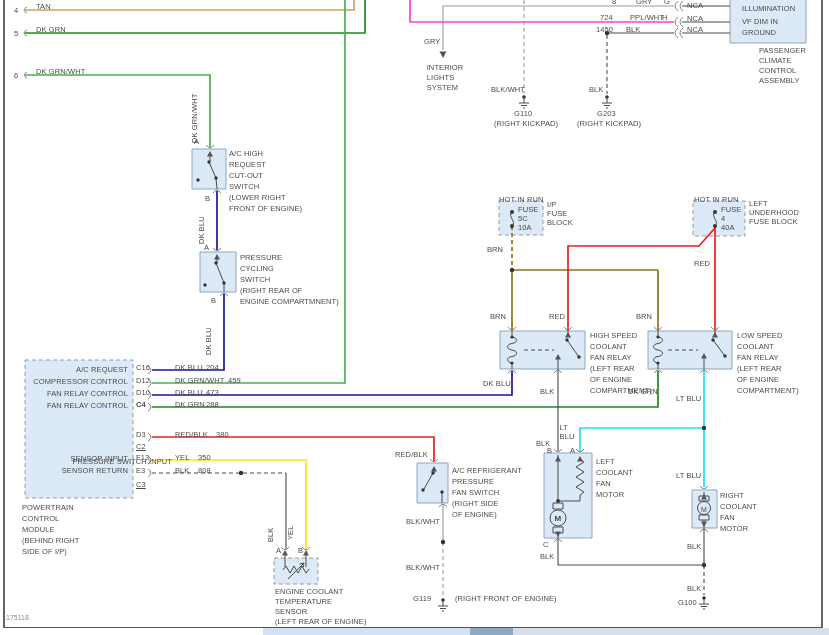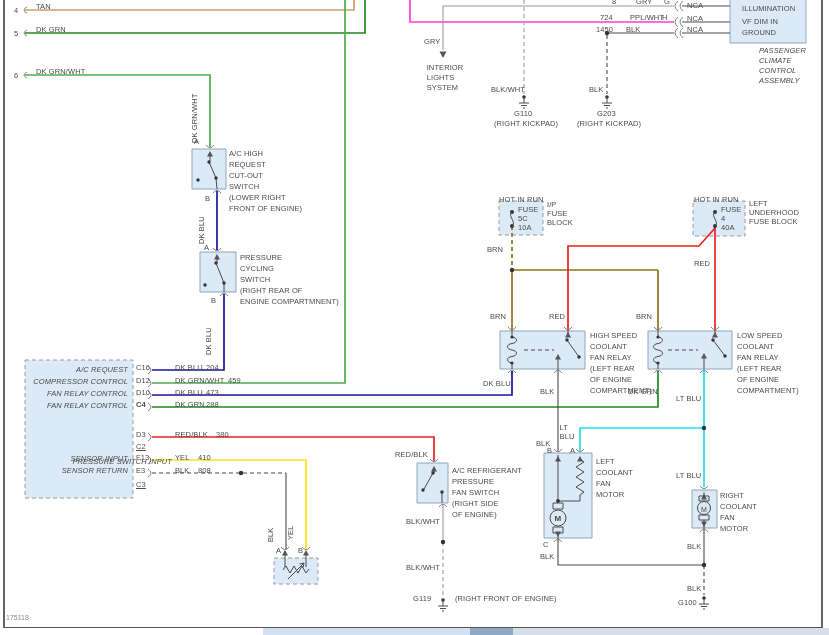--- a/index.html
+++ b/index.html
@@ -2,21 +2,21 @@
 <html style="--tan: #C8A264; --dk-grn: #1E8A1E; --dk-grn-wht: #4FAC4F; --dk-blu: #17179B; --red: #E82020; --brn: #8F7314; --yel: #FFE50A; --lt-blu: #22DFF6; --ppl-wht: #FF3FD8; --gry: #9C9C9C; --blk: #4A4A4A; --box-fill: #DCE9F7; --box-border: #8FA6BD; --dash-border: #9A9A9A; --text: #4A4A4A; --border: #333333; --scroll-track-blue: #D2E2F4; --scroll-thumb: #8FA9C4; --scroll-track-gray: #D5DEE9;"><head>
 <meta charset="utf-8">
 <style>
   html,body{margin:0;padding:0;background:#fff;}
   #stage{position:relative;width:829px;height:635px;background:#fff;overflow:hidden;
          font-family:"Liberation Sans",sans-serif;}
   #diagram-svg{position:absolute;left:0;top:0;}
   #labels{position:absolute;left:0;top:0;width:100%;height:100%;pointer-events:none;}
   .lbl{position:absolute;font-size:7.5px;line-height:11px;color:var(--text);
        white-space:pre-line;letter-spacing:.1px;}
-  .a-r{transform:translateX(-100%);font-style:italic;}
+  .a-r{transform:translateX(-100%);}
   .a-c{transform:translateX(-50%);}
   .rot{transform:rotate(-90deg);transform-origin:0 100%;line-height:9px;}
   .u{text-decoration:underline;}
   .lh9{line-height:9px;} .lh10{line-height:10px;}
   .fs7{font-size:7px;} .fs8{font-size:8px;font-weight:bold;}
   
   path,line,rect,circle{vector-effect:non-scaling-stroke;}
   .cbox{fill:var(--box-fill);stroke:var(--box-border);stroke-width:1;}
   .dashedbox{stroke:var(--dash-border);stroke-dasharray:4 3;}
   .wt{stroke:var(--tan);} .wg{stroke:var(--dk-grn);} .wgw{stroke:var(--dk-grn-wht);}
@@ -272,27 +272,36 @@
       <div class="lbl" style="left: 206px; top: 362px;">204</div>
       <div class="lbl" style="left: 175px; top: 375px;">DK GRN/WHT</div>
       <div class="lbl" style="left: 228px; top: 375px;">459</div>
       <div class="lbl" style="left: 175px; top: 387px;">DK BLU</div>
       <div class="lbl" style="left: 206px; top: 387px;">473</div>
       <div class="lbl" style="left: 175px; top: 399px;">DK GRN</div>
       <div class="lbl" style="left: 206px; top: 399px;">288</div>
       <div class="lbl" style="left: 175px; top: 429px;">RED/BLK</div>
       <div class="lbl" style="left: 216px; top: 429px;">380</div>
       <div class="lbl" style="left: 175px; top: 452px;">YEL</div>
-      <div class="lbl" style="left: 198px; top: 452px;">410</div>
+      <div class="lbl" style="left: 198px; top: 452px;">350</div>
       <div class="lbl" style="left: 175px; top: 465px;">BLK</div>
       <div class="lbl" style="left: 198px; top: 465px;">808</div>
+      <div class="lbl" style="left: 22px; top: 502px;">POWERTRAIN
+CONTROL
+MODULE
+(BEHIND RIGHT
+SIDE OF I/P)</div>
       <div class="lbl rot" style="left: 275px; top: 533px;">BLK</div>
       <div class="lbl rot" style="left: 295px; top: 531px;">YEL</div>
       <div class="lbl" style="left: 276px; top: 545px;">A</div>
       <div class="lbl" style="left: 298px; top: 545px;">B</div>
+      <div class="lbl lh10" style="left: 275px; top: 587px;">ENGINE COOLANT
+TEMPERATURE
+SENSOR
+(LEFT REAR OF ENGINE)</div>
       <div class="lbl" style="left: 612px; top: -4px;">8</div>
       <div class="lbl" style="left: 636px; top: -4px;">GRY</div>
       <div class="lbl" style="left: 664px; top: -4px;">G</div>
       <div class="lbl" style="left: 600px; top: 12px;">724</div>
       <div class="lbl" style="left: 630px; top: 12px;">PPL/WHT</div>
       <div class="lbl" style="left: 662px; top: 12px;">H</div>
       <div class="lbl" style="left: 596px; top: 24px;">1450</div>
       <div class="lbl" style="left: 626px; top: 24px;">BLK</div>
       <div class="lbl" style="left: 687px; top: 0px;">NCA</div>
       <div class="lbl" style="left: 687px; top: 13px;">NCA</div>

